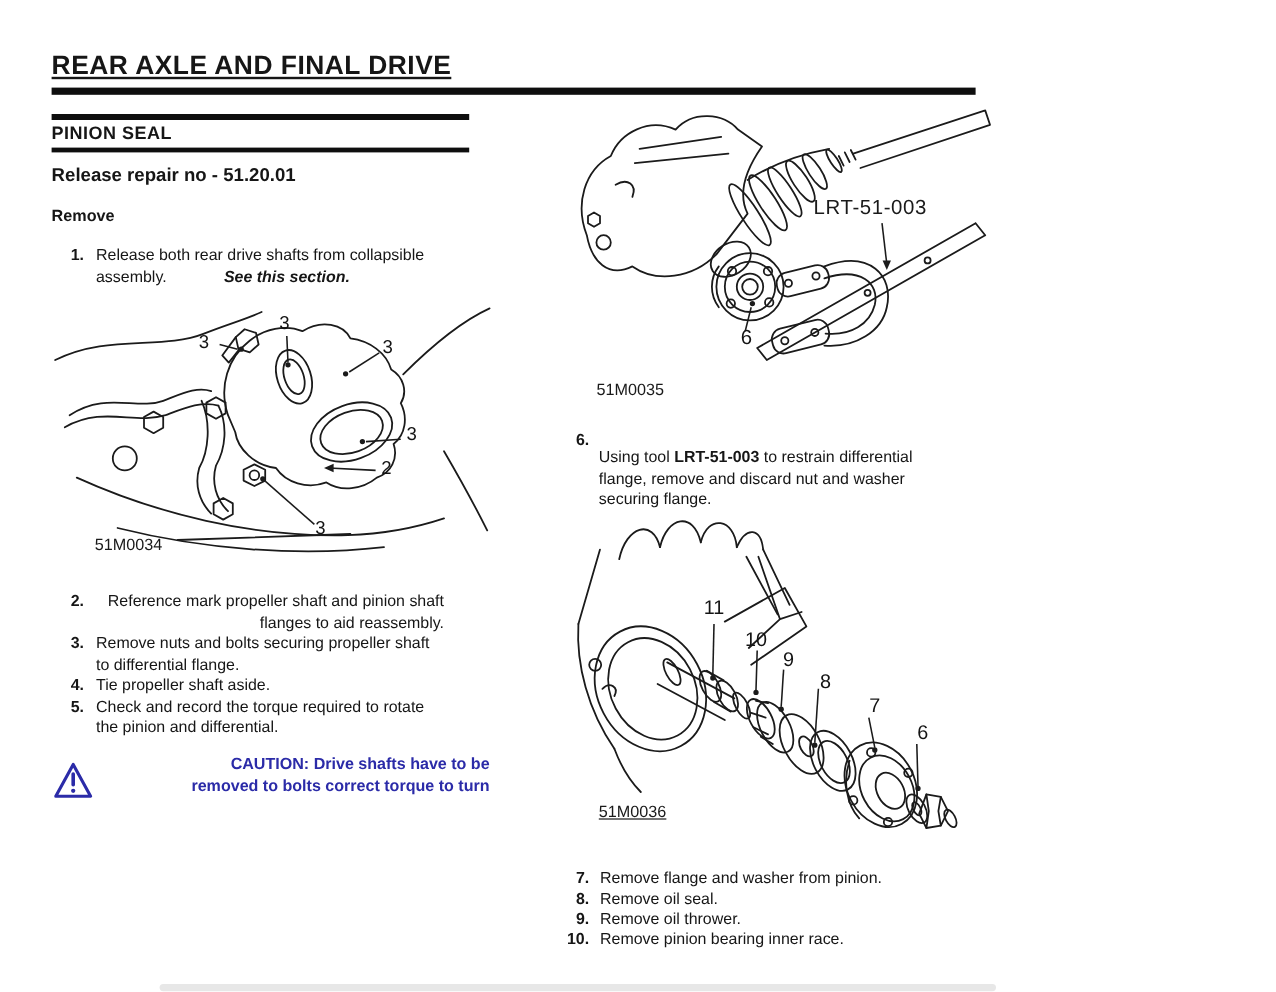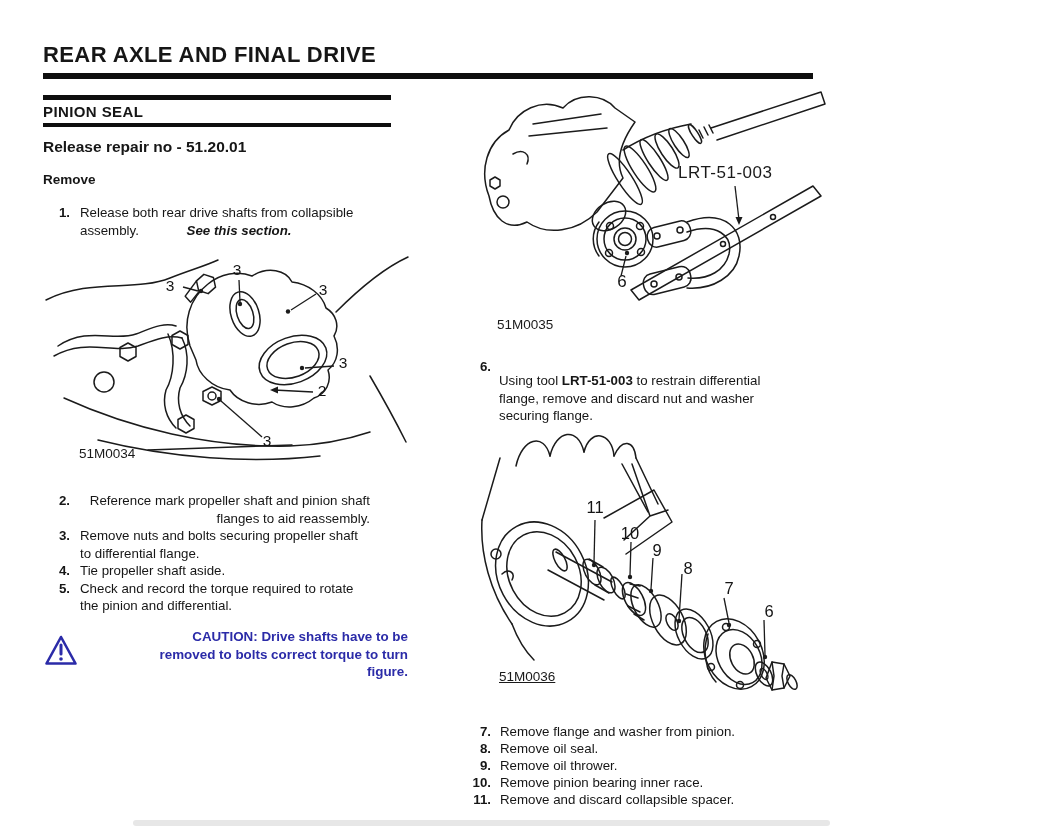--- a/index.html
+++ b/index.html
@@ -1,19 +1,19 @@
 <!DOCTYPE html>
 <html><head>
 <meta charset="utf-8">
 <style>
   html,body{margin:0;padding:0;background:#ffffff;}
   .page{position:relative;width:1063px;height:827px;background:#fff;
         font-family:"Liberation Sans",sans-serif;color:#161616;overflow:hidden;}
   .abs{position:absolute;}
-  .h1{font-size:22px;font-weight:bold;letter-spacing:.4px;white-space:nowrap;}
+  .h1{font-size:22px;font-weight:bold;letter-spacing:.4px;white-space:nowrap;text-decoration:underline;}
   .rule{background:#0e0e0e;}
   .sec-head{font-size:15px;font-weight:bold;letter-spacing:.4px;}
   .b155{font-size:15.5px;font-weight:bold;}
   .b135{font-size:13.5px;font-weight:bold;}
   .list{font-size:13.3px;line-height:17.5px;}
   .list17{font-size:13.3px;line-height:17px;}
   .item{display:flex;}
   .item .num{font-weight:bold;text-align:right;flex:0 0 27px;margin-right:10px;}
   .item .num-w{font-weight:bold;text-align:right;flex:0 0 30px;margin-right:9px;}
   .item .txt{flex:1;}
@@ -127,21 +127,20 @@
   <div class="abs" style="left:44px;top:634px;width:34px;height:34px;">
     <svg viewBox="0 0 34 34" width="34" height="34">
       <path class="cau" d="M17,3 L31.5,29.5 L2.5,29.5 Z"></path>
       <path class="cau" d="M17,11 L17,20" style="stroke-width:3;"></path>
       <circle cx="17" cy="25" r="1.8" fill="#2b2ba8"></circle>
     </svg>
   </div>
   <div class="abs caution-txt" style="left:88px;top:628px;width:320px;">
     <div>CAUTION: Drive shafts have to be</div>
     <div>removed to bolts correct torque to turn</div>
-    <div>figure.</div>
   </div>
 
   <div class="abs" style="left:473px;top:84px;width:360px;height:238px;">
     <svg viewBox="0 0 360 238" width="360" height="238">
       <g class="ln">
         <path d="M16,112 C6,86 14,58 36,46 C44,26 68,14 90,24 C104,8 130,10 142,24 L162,38 C148,58 142,78 150,94 L124,128 C104,148 74,152 54,138 C34,148 20,134 16,112 Z"></path>
         <path d="M60,40 L128,30"></path>
           <path d="M56,52 L134,44"></path>
         <circle cx="30" cy="118" r="6"></circle>
         <polygon points="22,93 27,96 27,102 22,105 17,102 17,96"></polygon>
@@ -274,20 +273,16 @@
       <span class="txt">Remove oil seal.</span>
     </div>
     <div class="item">
       <span class="num-w">9.</span>
       <span class="txt">Remove oil thrower.</span>
     </div>
     <div class="item">
       <span class="num-w">10.</span>
       <span class="txt">Remove pinion bearing inner race.</span>
     </div>
-    <div class="item">
-      <span class="num-w">11.</span>
-      <span class="txt">Remove and discard collapsible spacer.</span>
-    </div>
   </div>
 
   <div class="footer-bar"></div>
 </div>
 
 </body></html>

